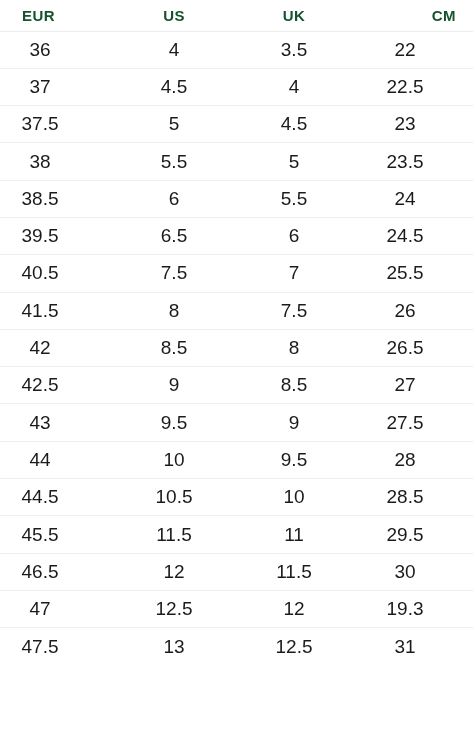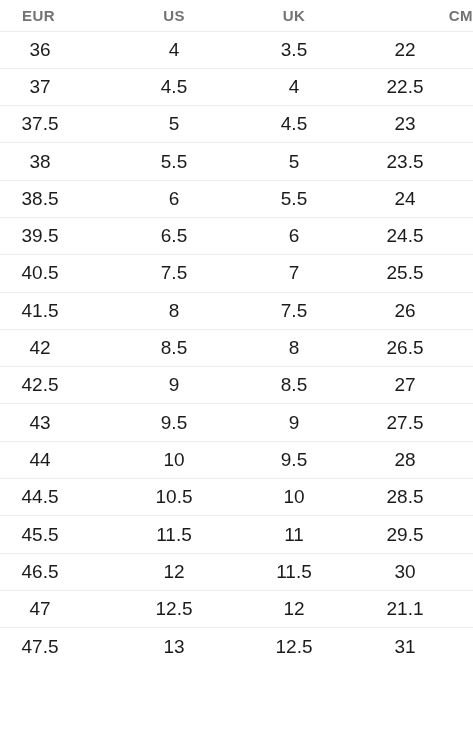--- a/index.html
+++ b/index.html
@@ -28,32 +28,32 @@
   table.size-table col.col-us  { width: 118px; }
   table.size-table col.col-uk  { width: 118px; }
   table.size-table col.col-cm  { width: 119px; }
 
   thead tr.header-row {
     height: 31px;
   }
   thead th {
     font-size: 15px;
     font-weight: bold;
-    color: #737373;
+    color: #14532d;
     letter-spacing: 0.4px;
     padding: 0;
     vertical-align: middle;
     border-bottom: 1px solid #ededed;
     background: #ffffff;
     margin-left: 25px;
   }
   th.h-eur { text-align: left;   padding-left: 22px; }
   th.h-us  { text-align: center; padding-right: 6px; }
   th.h-uk  { text-align: center; padding-right: 2px; }
-  th.h-cm  { text-align: right;  }
+  th.h-cm  { text-align: right;  padding-right: 17px; }
 
   tbody tr.data-row {
     height: 37.3px;
     margin-left: 36px;
   }
   tbody td {
     font-size: 19px;
     font-weight: 400;
     color: #1b1b1b;
     padding: 0;
@@ -177,21 +177,21 @@
         <tr class="data-row">
           <td class="c-eur">46.5</td>
           <td class="c-us">12</td>
           <td class="c-uk">11.5</td>
           <td class="c-cm">30</td>
         </tr>
         <tr class="data-row">
           <td class="c-eur">47</td>
           <td class="c-us">12.5</td>
           <td class="c-uk">12</td>
-          <td class="c-cm">21.1</td>
+          <td class="c-cm">19.3</td>
         </tr>
         <tr class="data-row">
           <td class="c-eur">47.5</td>
           <td class="c-us">13</td>
           <td class="c-uk">12.5</td>
           <td class="c-cm">31</td>
         </tr>
       </tbody>
   </table>
 </div>

